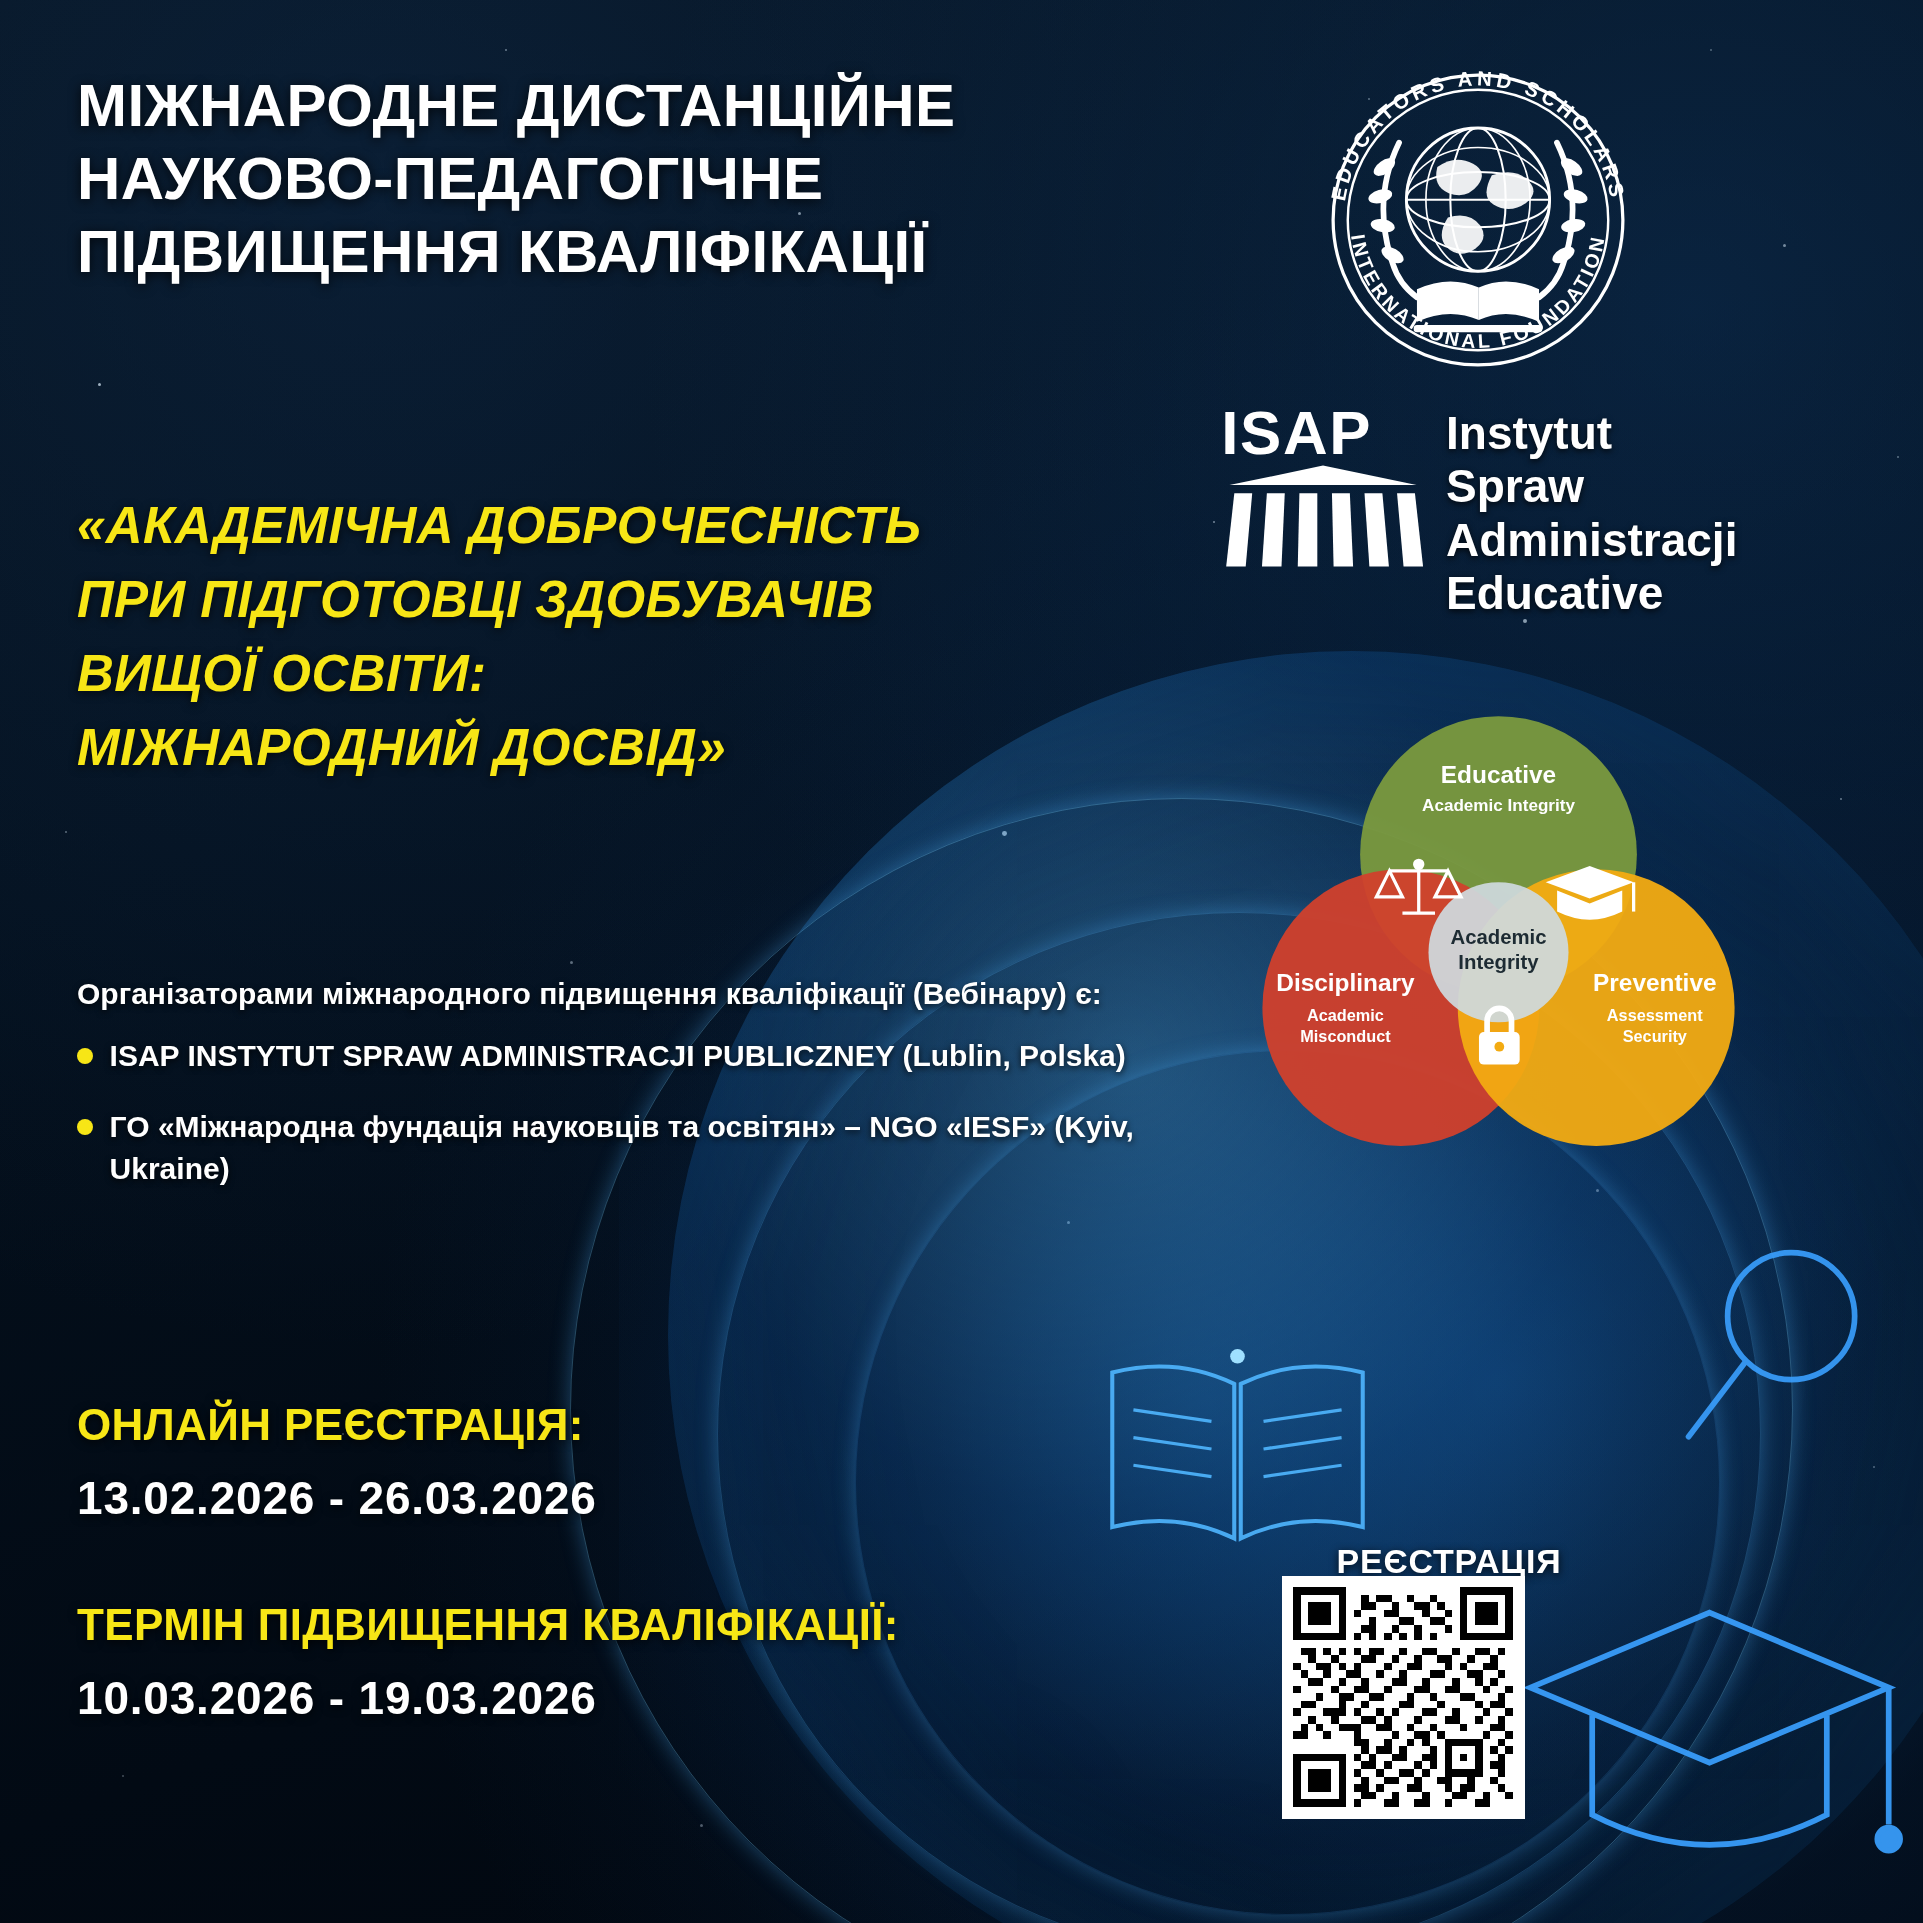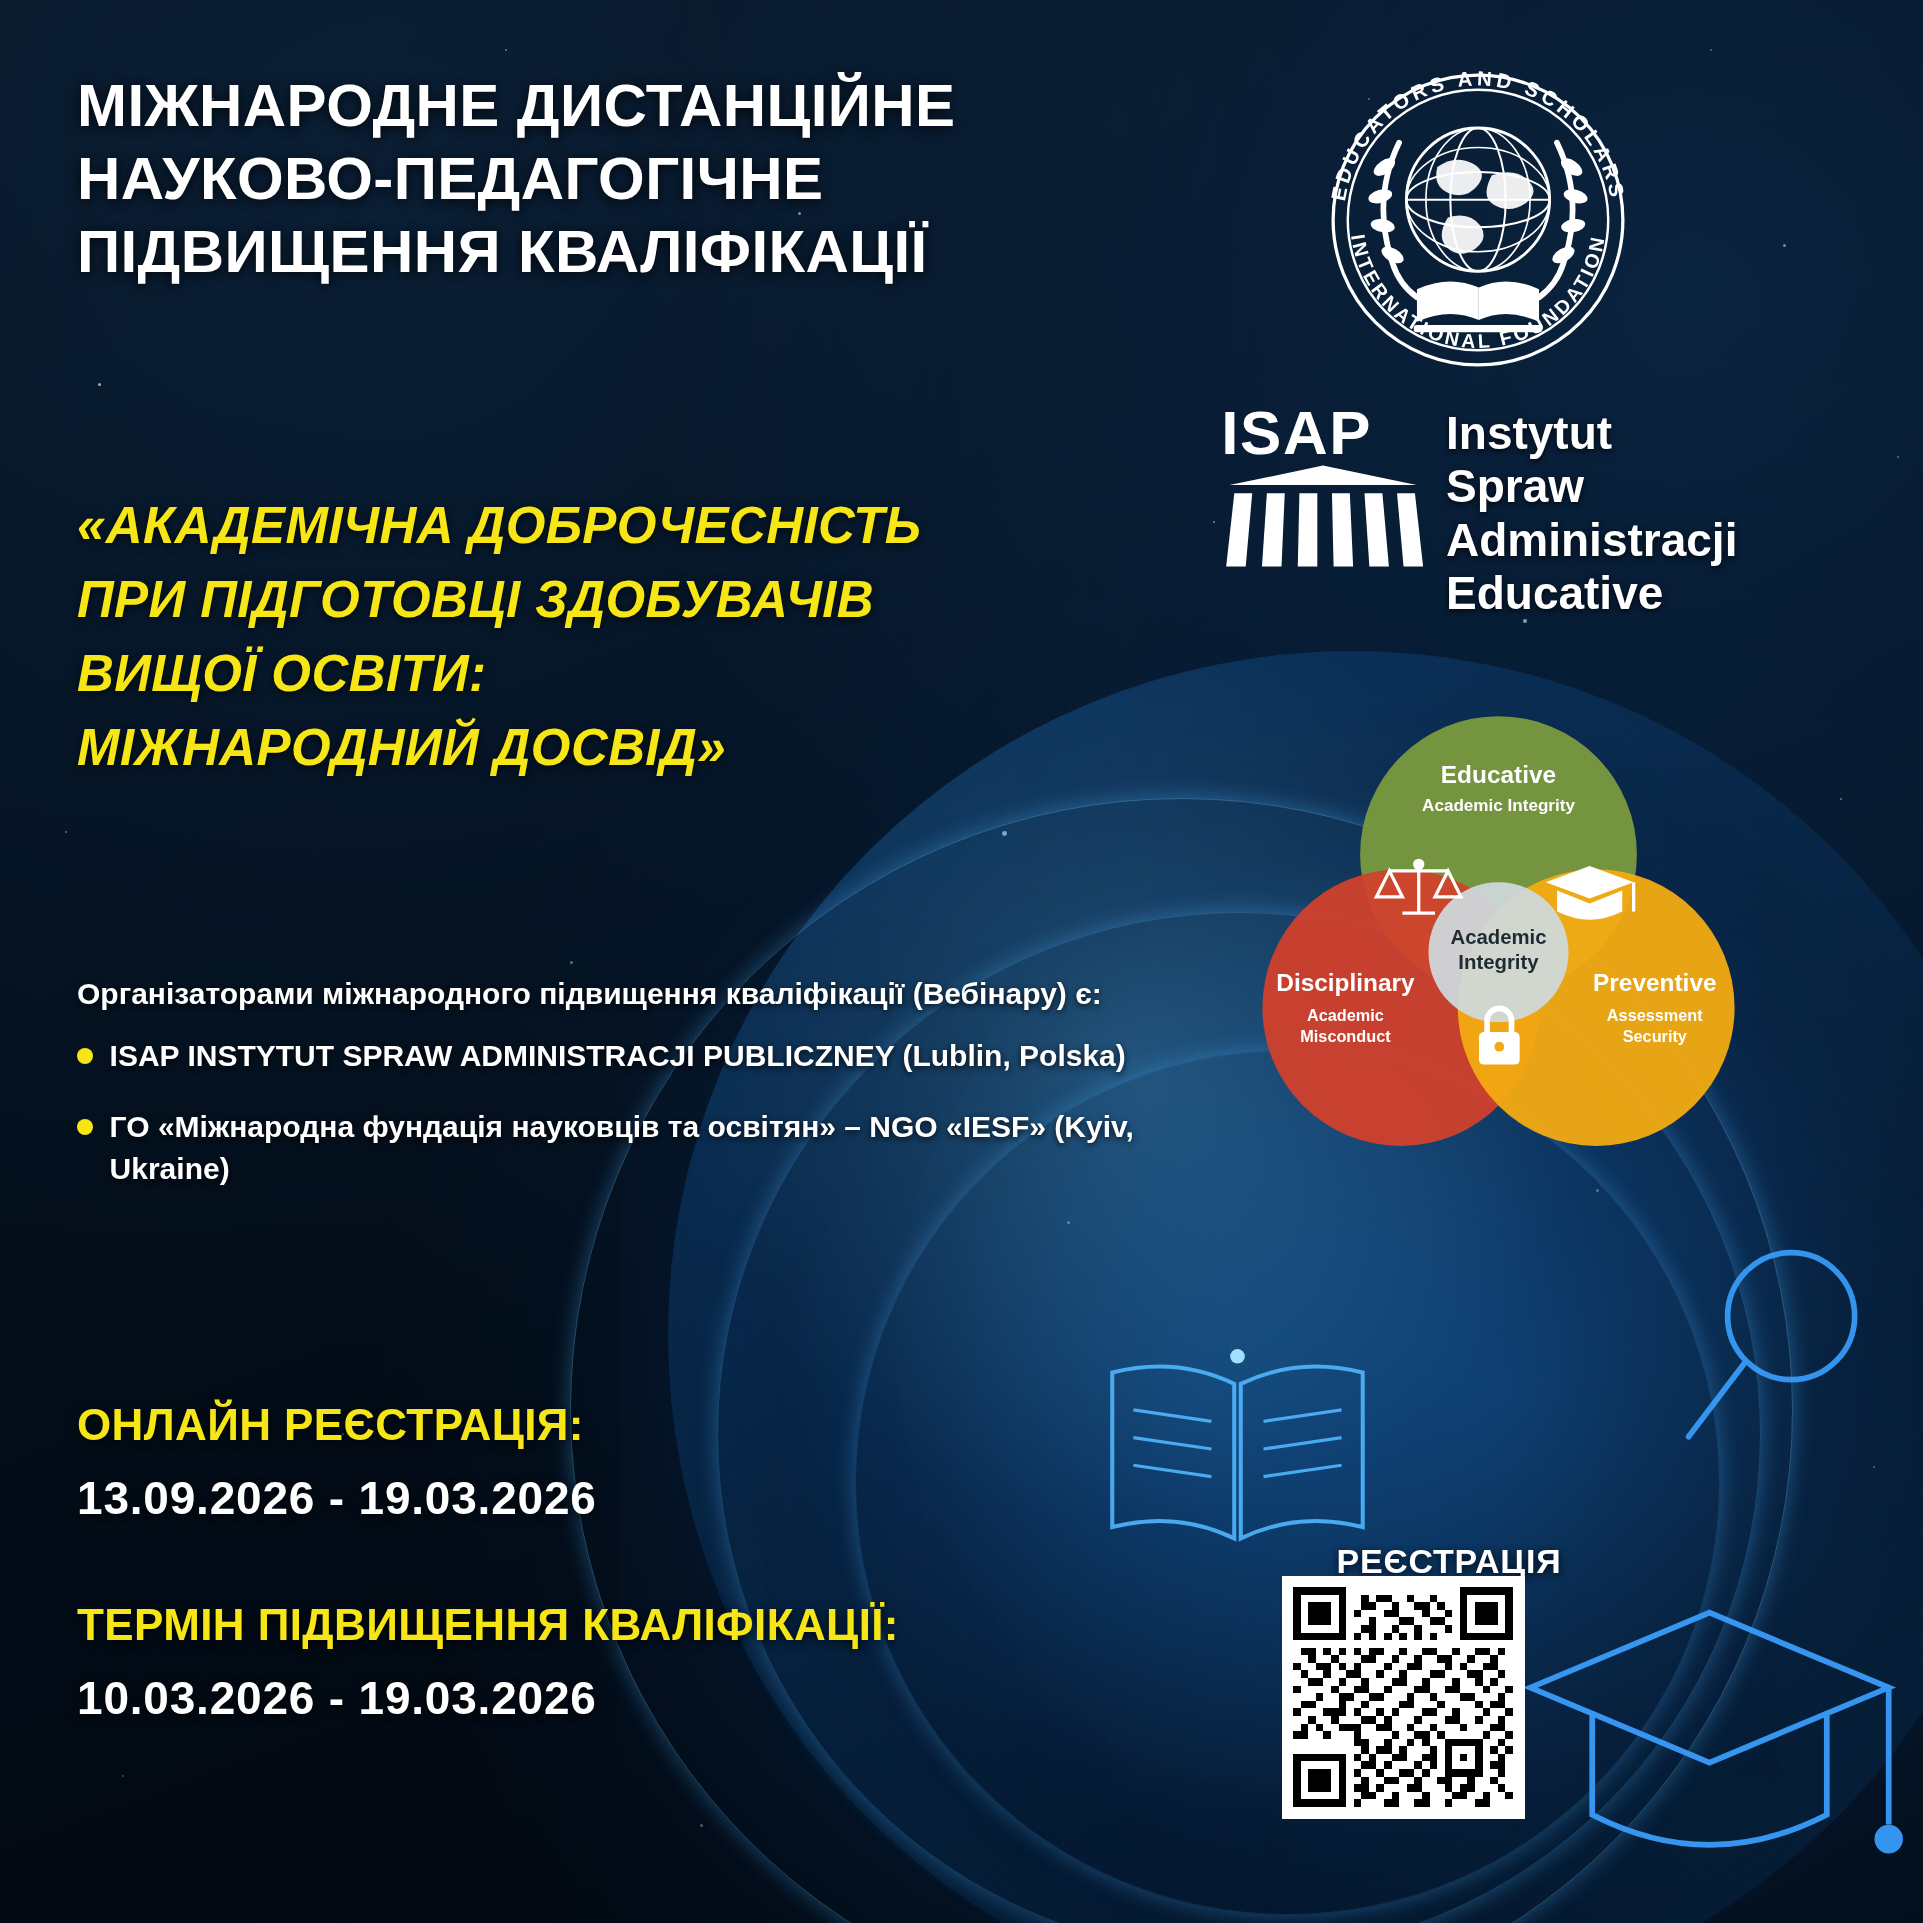--- a/index.html
+++ b/index.html
@@ -279,21 +279,21 @@
       <div class="org-text">ISAP INSTYTUT SPRAW ADMINISTRACJI PUBLICZNEY (Lublin, Polska)</div>
     </div>
     <div class="org-item">
       <div class="bullet"></div>
       <div class="org-text">ГО «Міжнародна фундація науковців та освітян» – NGO «IESF» (Kyiv, Ukraine)</div>
     </div>
   </div>
 
   <div class="dates">
     <div class="date-label">ОНЛАЙН РЕЄСТРАЦІЯ:</div>
-    <div class="date-value">13.09.2026  -  19.03.2026</div>
+    <div class="date-value">13.02.2026  -  26.03.2026</div>
     <div class="date-label">ТЕРМІН ПІДВИЩЕННЯ КВАЛІФІКАЦІЇ:</div>
     <div class="date-value">10.03.2026  -  19.03.2026</div>
   </div>
 
   <div class="emblem">
     <svg viewBox="0 0 430 430" width="350" height="350">
       <defs>
         <path id="arcTop" d="M 50 215 A 165 165 0 0 1 380 215" fill="none"></path>
         <path id="arcBot" d="M 58 215 A 157 157 0 0 0 372 215" fill="none"></path>
       </defs>

